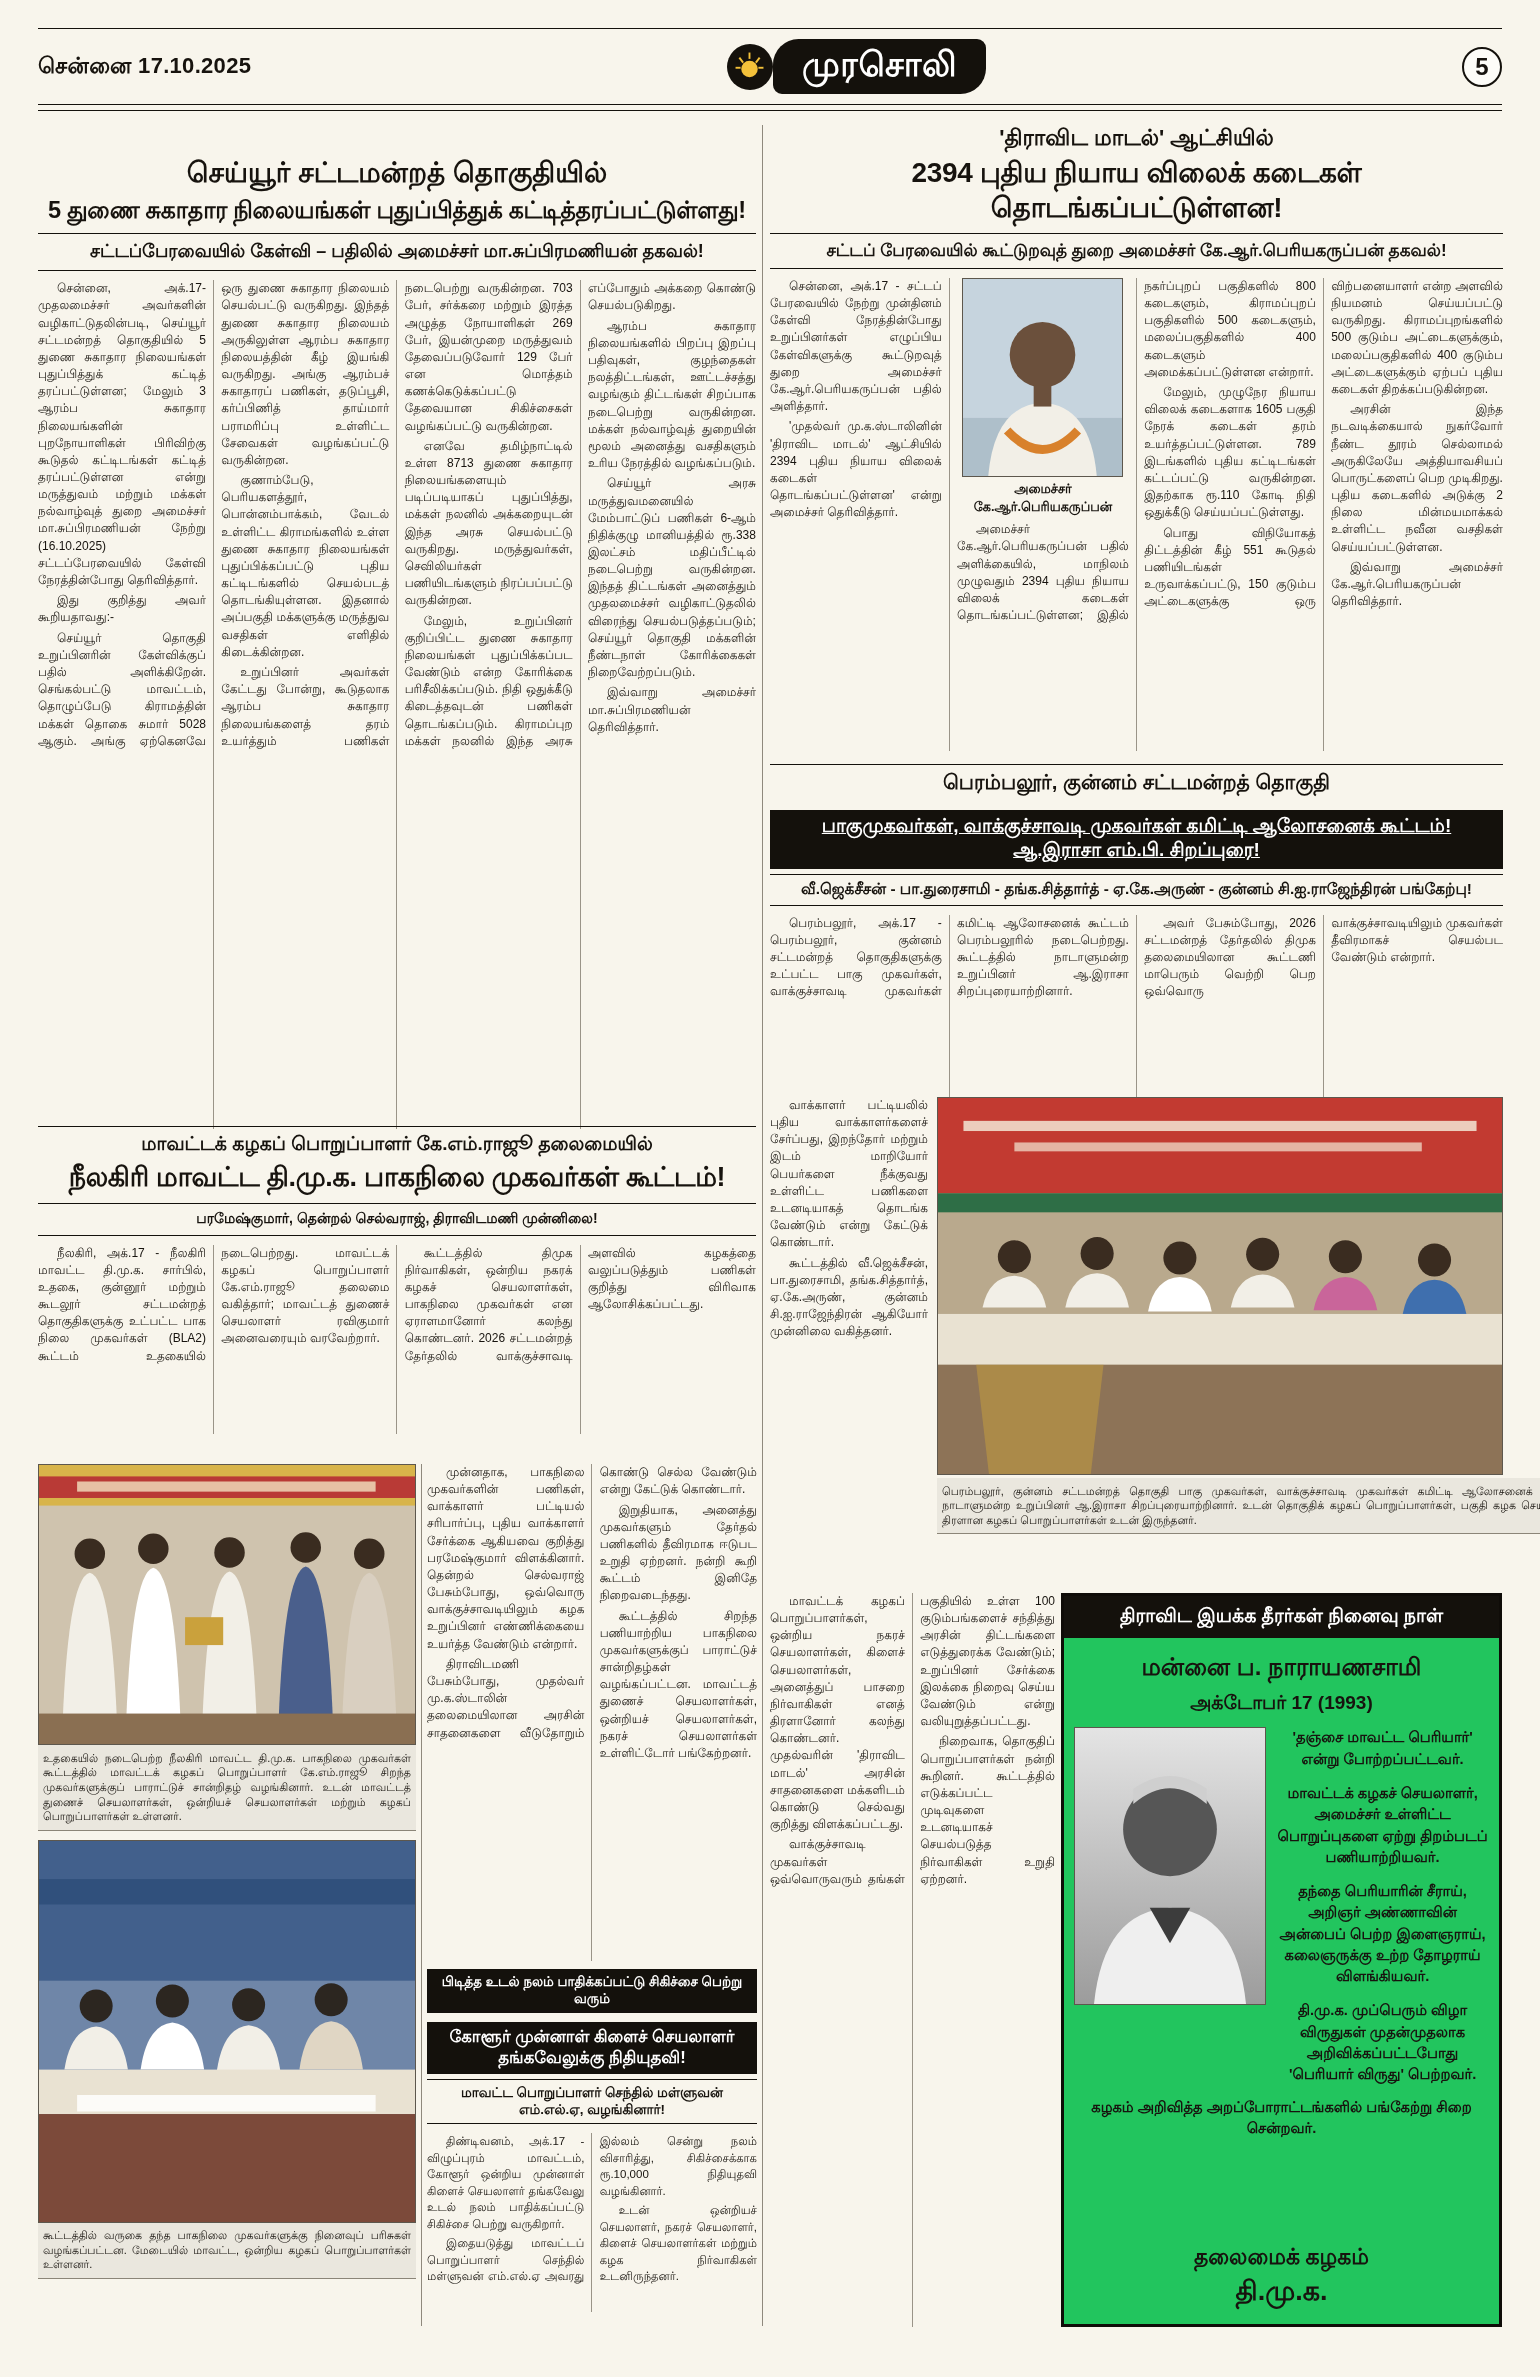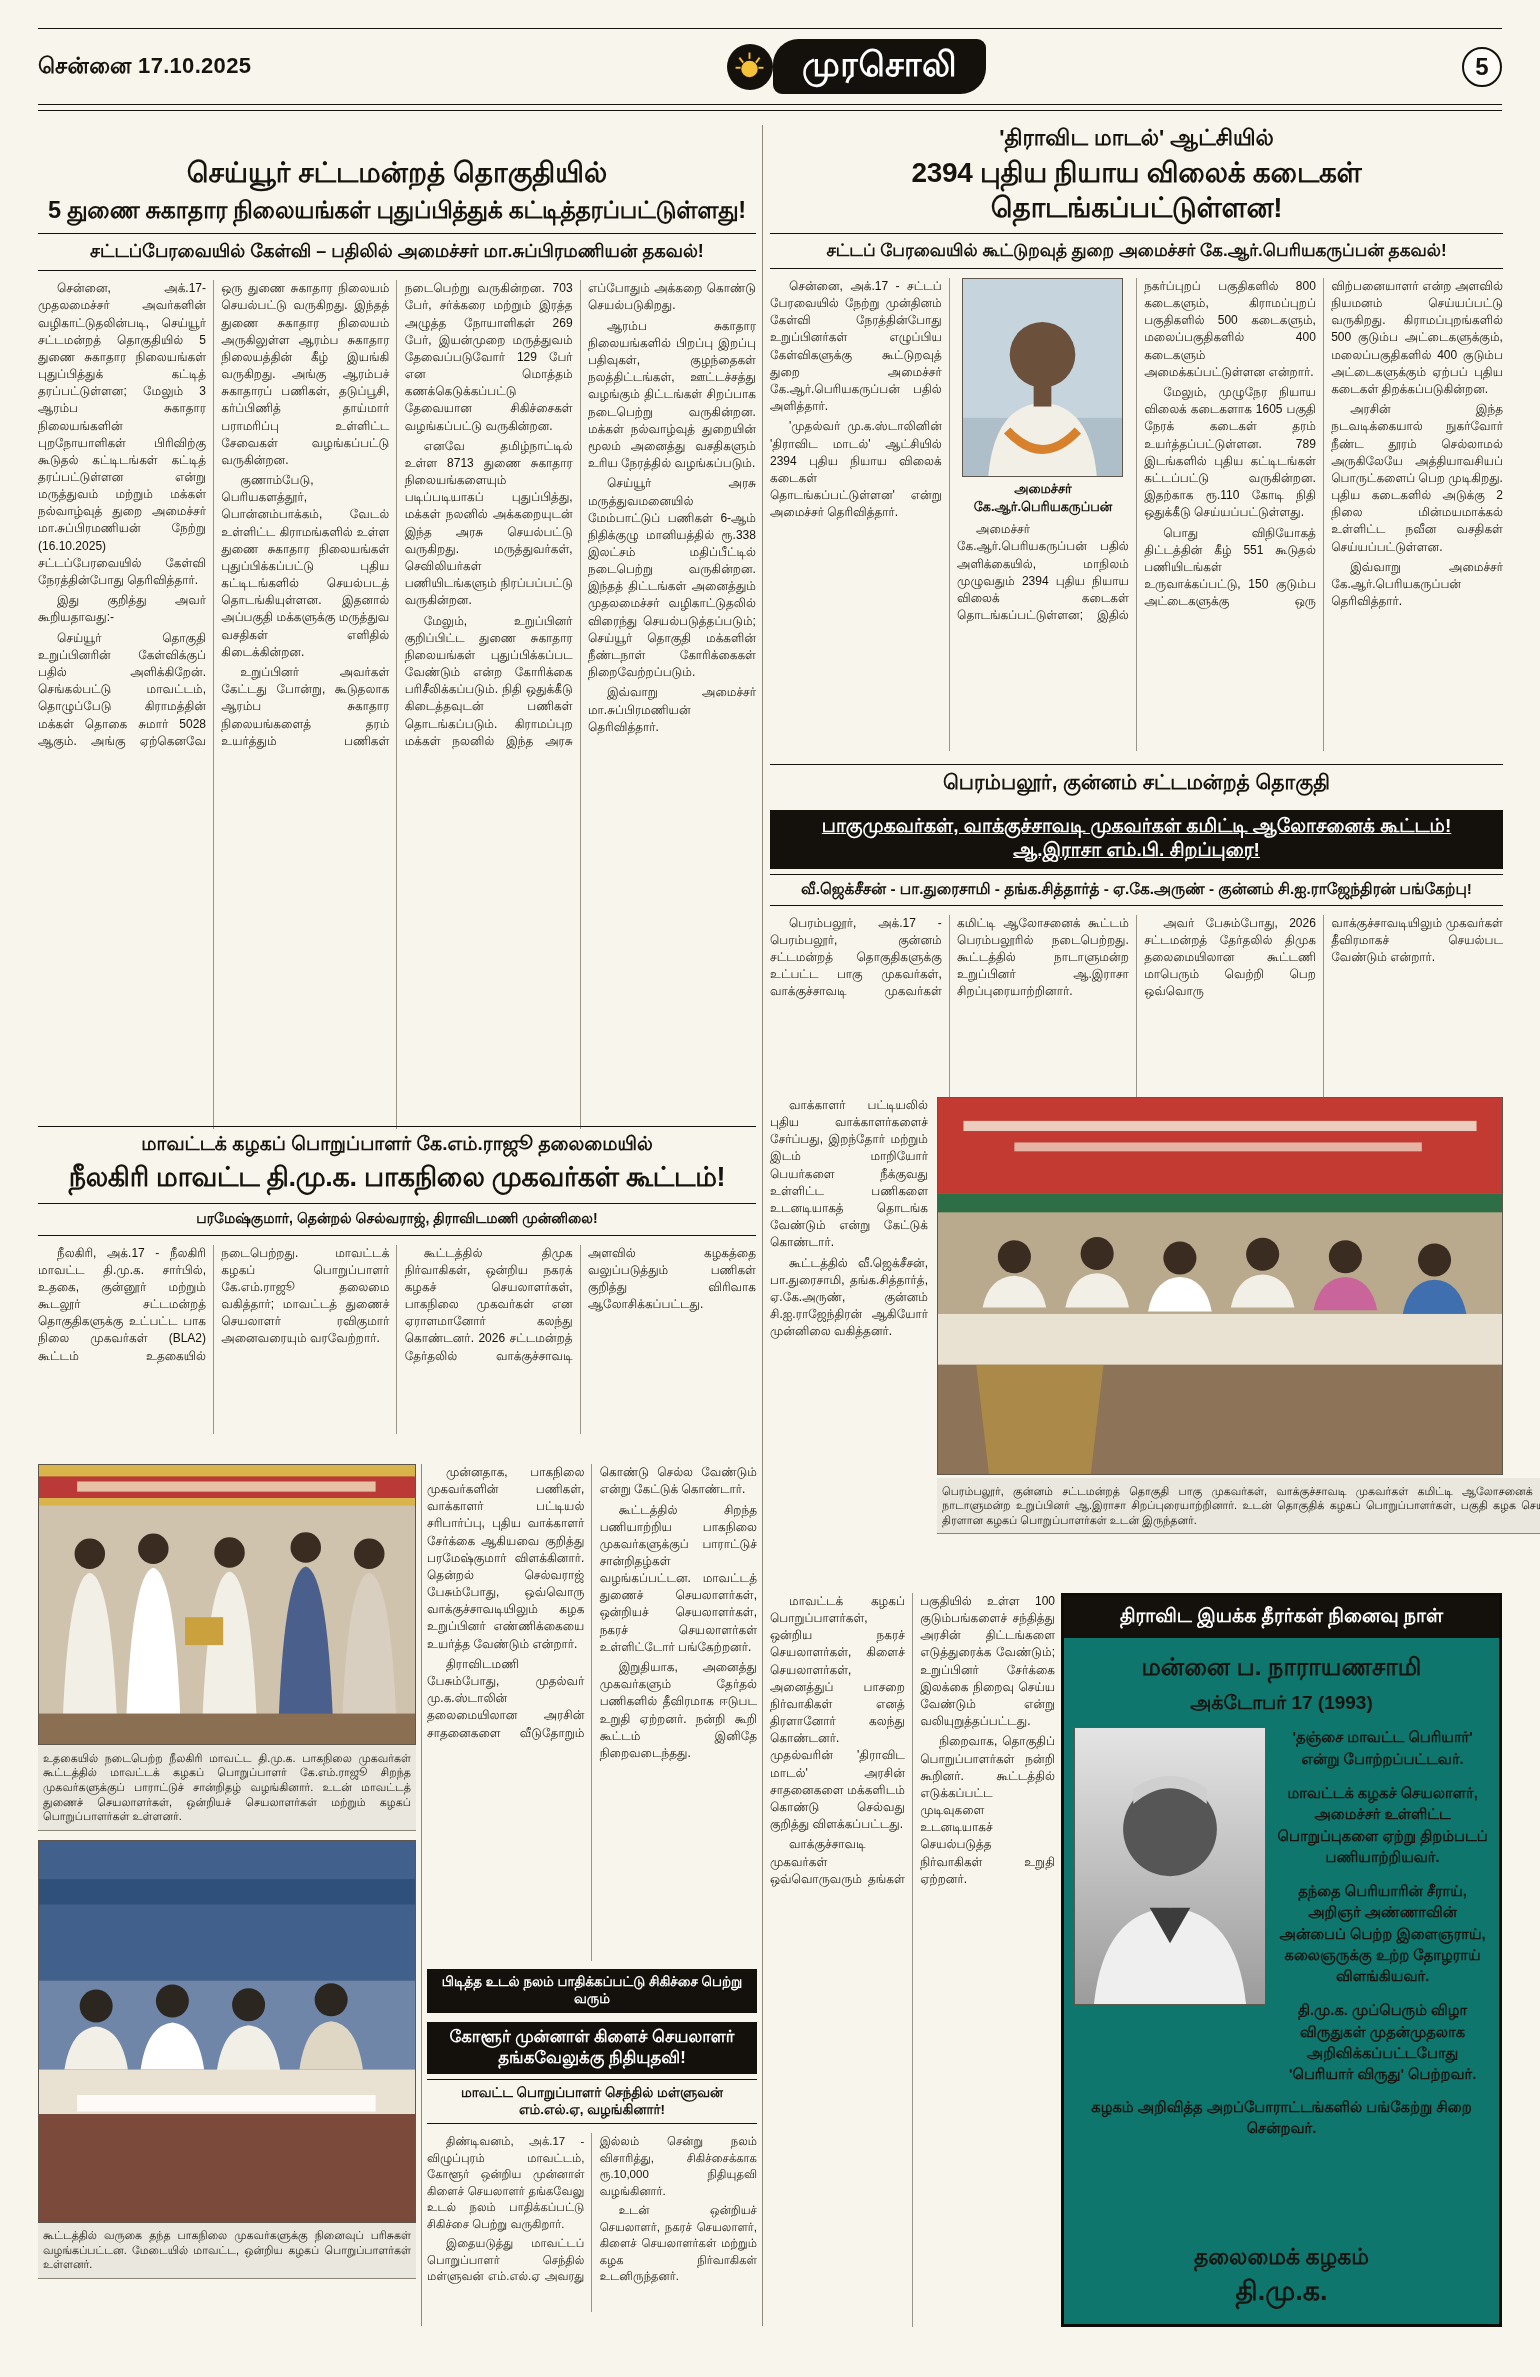--- a/index.html
+++ b/index.html
@@ -82,21 +82,21 @@
   #perambalur .body-cols.intro{ height:189px; }
   .pera-side{ position:absolute; left:0; top:332px; width:158px; height:483px; }
   .pera-photo{ position:absolute; left:167px; top:332px; width:566px; height:378px; }
   .pera-caption{ position:absolute; left:167px; top:713px; width:664px; }
 
   #pera-bottom{ position:absolute; left:770px; top:1593px; width:285px; height:734px; }
   #pera-bottom .body-cols{ margin-top:0; height:734px; }
 
   #memorial{
     position:absolute; left:1061px; top:1593px; width:441px; height:734px;
-    border:3.2px solid #0f0c08; background:#0f766e; display:flex; flex-direction:column;
+    border:3.2px solid #0f0c08; background:#22c55e; display:flex; flex-direction:column;
   }
   #memorial .bar.title{ font-size:19px; padding:9px 5.1px; }
   .mem-name{ font-size:24px; font-weight:bold; text-align:center; margin-top:15.3px; }
   .mem-date{ font-size:19px; font-weight:bold; text-align:center; margin-top:7.7px; }
   .mem-row{ display:flex; gap:10.2px; padding:11.5px 10.2px 0; }
   .mem-photo{ width:192px; height:278px; flex:0 0 auto; }
   .mem-quotes{ flex:1; display:flex; flex-direction:column; gap:12.8px;
                font-size:14.7px; font-weight:bold; line-height:1.45; text-align:center; }
   .mem-extra{ font-size:14.7px; font-weight:bold; line-height:1.45; text-align:center; padding:11.5px 15.3px 0; }
   .mem-footer{ margin-top:auto; padding-bottom:14px; text-align:center; }
@@ -341,22 +341,22 @@
         <rect x="60" y="400" width="470" height="26" fill="#ffffff" opacity="0.85"></rect>
       </svg>
     </div>
     <div class="caption">கூட்டத்தில் வருகை தந்த பாகநிலை முகவர்களுக்கு நினைவுப் பரிசுகள் வழங்கப்பட்டன. மேடையில் மாவட்ட, ஒன்றிய கழகப் பொறுப்பாளர்கள் உள்ளனர்.</div>
   </div>
 
   <section id="nilgiri-right">
     <div class="body-cols cols2">
         <p>முன்னதாக, பாகநிலை முகவர்களின் பணிகள், வாக்காளர் பட்டியல் சரிபார்ப்பு, புதிய வாக்காளர் சேர்க்கை ஆகியவை குறித்து பரமேஷ்குமார் விளக்கினார். தென்றல் செல்வராஜ் பேசும்போது, ஒவ்வொரு வாக்குச்சாவடியிலும் கழக உறுப்பினர் எண்ணிக்கையை உயர்த்த வேண்டும் என்றார்.</p>
         <p>திராவிடமணி பேசும்போது, முதல்வர் மு.க.ஸ்டாலின் தலைமையிலான அரசின் சாதனைகளை வீடுதோறும் கொண்டு செல்ல வேண்டும் என்று கேட்டுக் கொண்டார்.</p>
+        <p>இறுதியாக, அனைத்து முகவர்களும் தேர்தல் பணிகளில் தீவிரமாக ஈடுபட உறுதி ஏற்றனர். நன்றி கூறி கூட்டம் இனிதே நிறைவடைந்தது.</p>
         <p>கூட்டத்தில் சிறந்த பணியாற்றிய பாகநிலை முகவர்களுக்குப் பாராட்டுச் சான்றிதழ்கள் வழங்கப்பட்டன. மாவட்டத் துணைச் செயலாளர்கள், ஒன்றியச் செயலாளர்கள், நகரச் செயலாளர்கள் உள்ளிட்டோர் பங்கேற்றனர்.</p>
-        <p>இறுதியாக, அனைத்து முகவர்களும் தேர்தல் பணிகளில் தீவிரமாக ஈடுபட உறுதி ஏற்றனர். நன்றி கூறி கூட்டம் இனிதே நிறைவடைந்தது.</p>
       </div>
   </section>
 
   <section id="fundaid">
     <div class="bar kick">பிடித்த உடல் நலம் பாதிக்கப்பட்டு சிகிச்சை பெற்று வரும்</div>
     <div class="bar head">கோளூர் முன்னாள் கிளைச் செயலாளர் தங்கவேலுக்கு நிதியுதவி!</div>
     <div class="subhead">மாவட்ட பொறுப்பாளர் செந்தில் மள்ளுவன் எம்.எல்.ஏ, வழங்கினார்!</div>
     <div class="body-cols cols2">
         <p>திண்டிவனம், அக்.17 - விழுப்புரம் மாவட்டம், கோளூர் ஒன்றிய முன்னாள் கிளைச் செயலாளர் தங்கவேலு உடல் நலம் பாதிக்கப்பட்டு சிகிச்சை பெற்று வருகிறார்.</p>
         <p>இதையடுத்து மாவட்டப் பொறுப்பாளர் செந்தில் மள்ளுவன் எம்.எல்.ஏ அவரது இல்லம் சென்று நலம் விசாரித்து, சிகிச்சைக்காக ரூ.10,000 நிதியுதவி வழங்கினார்.</p>

